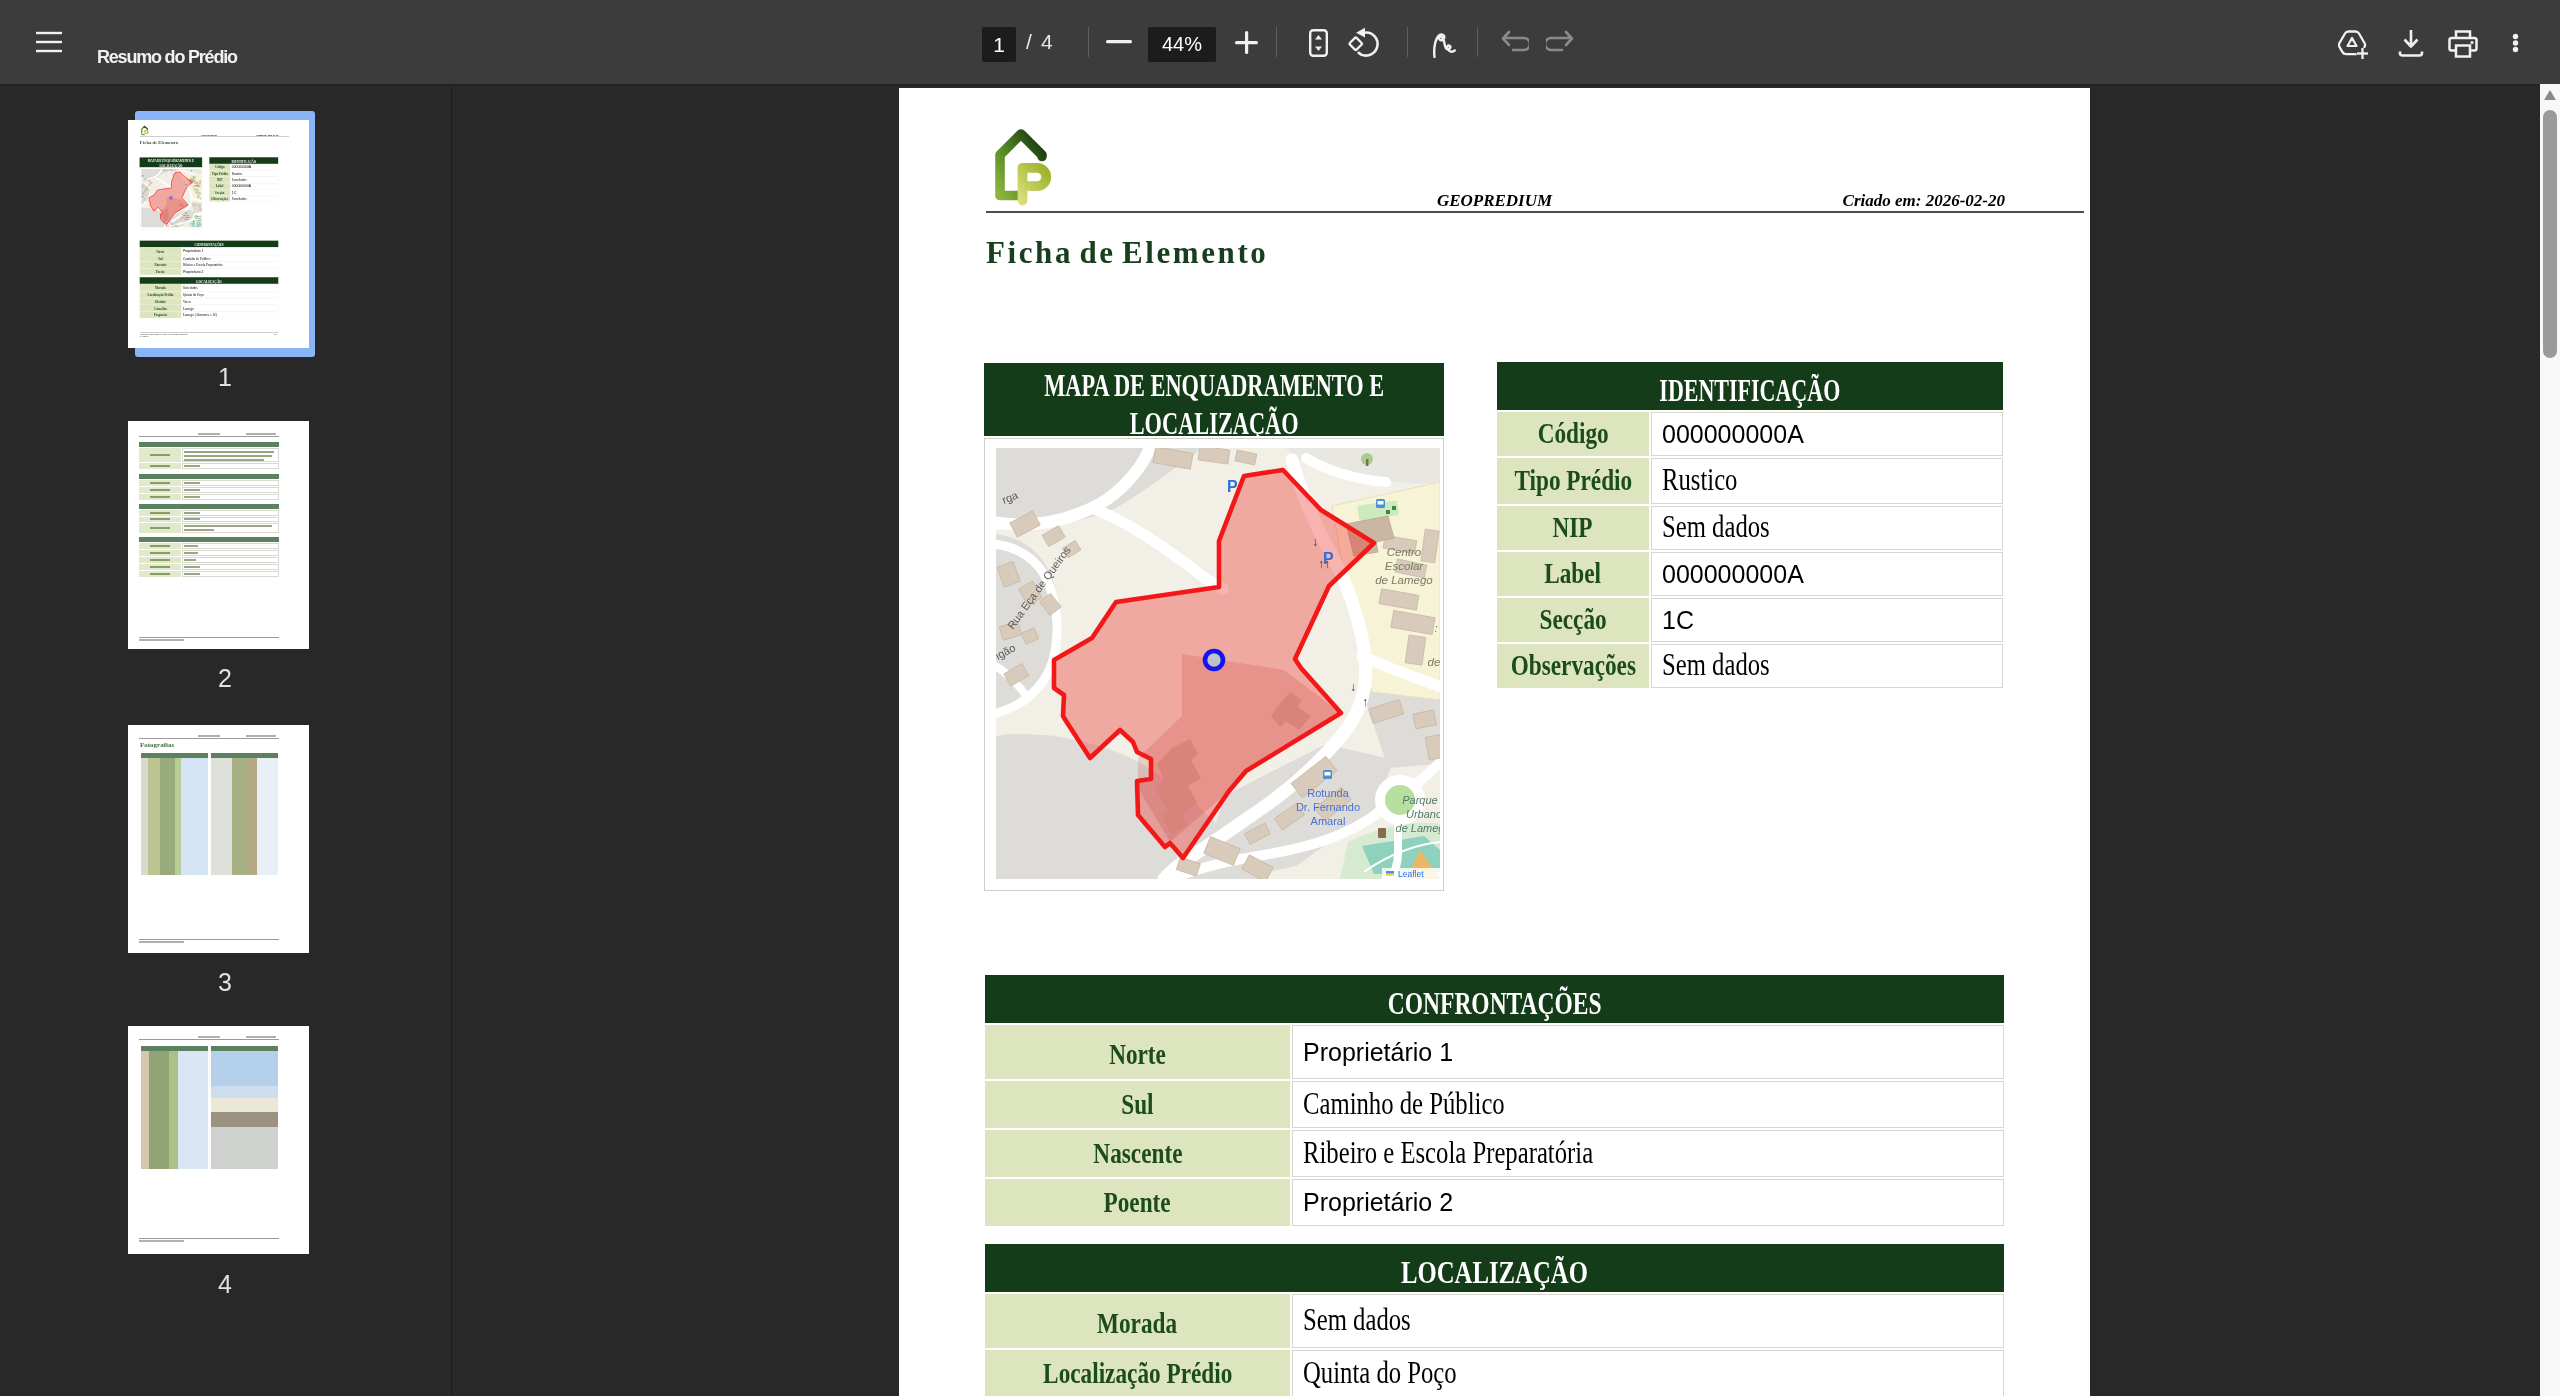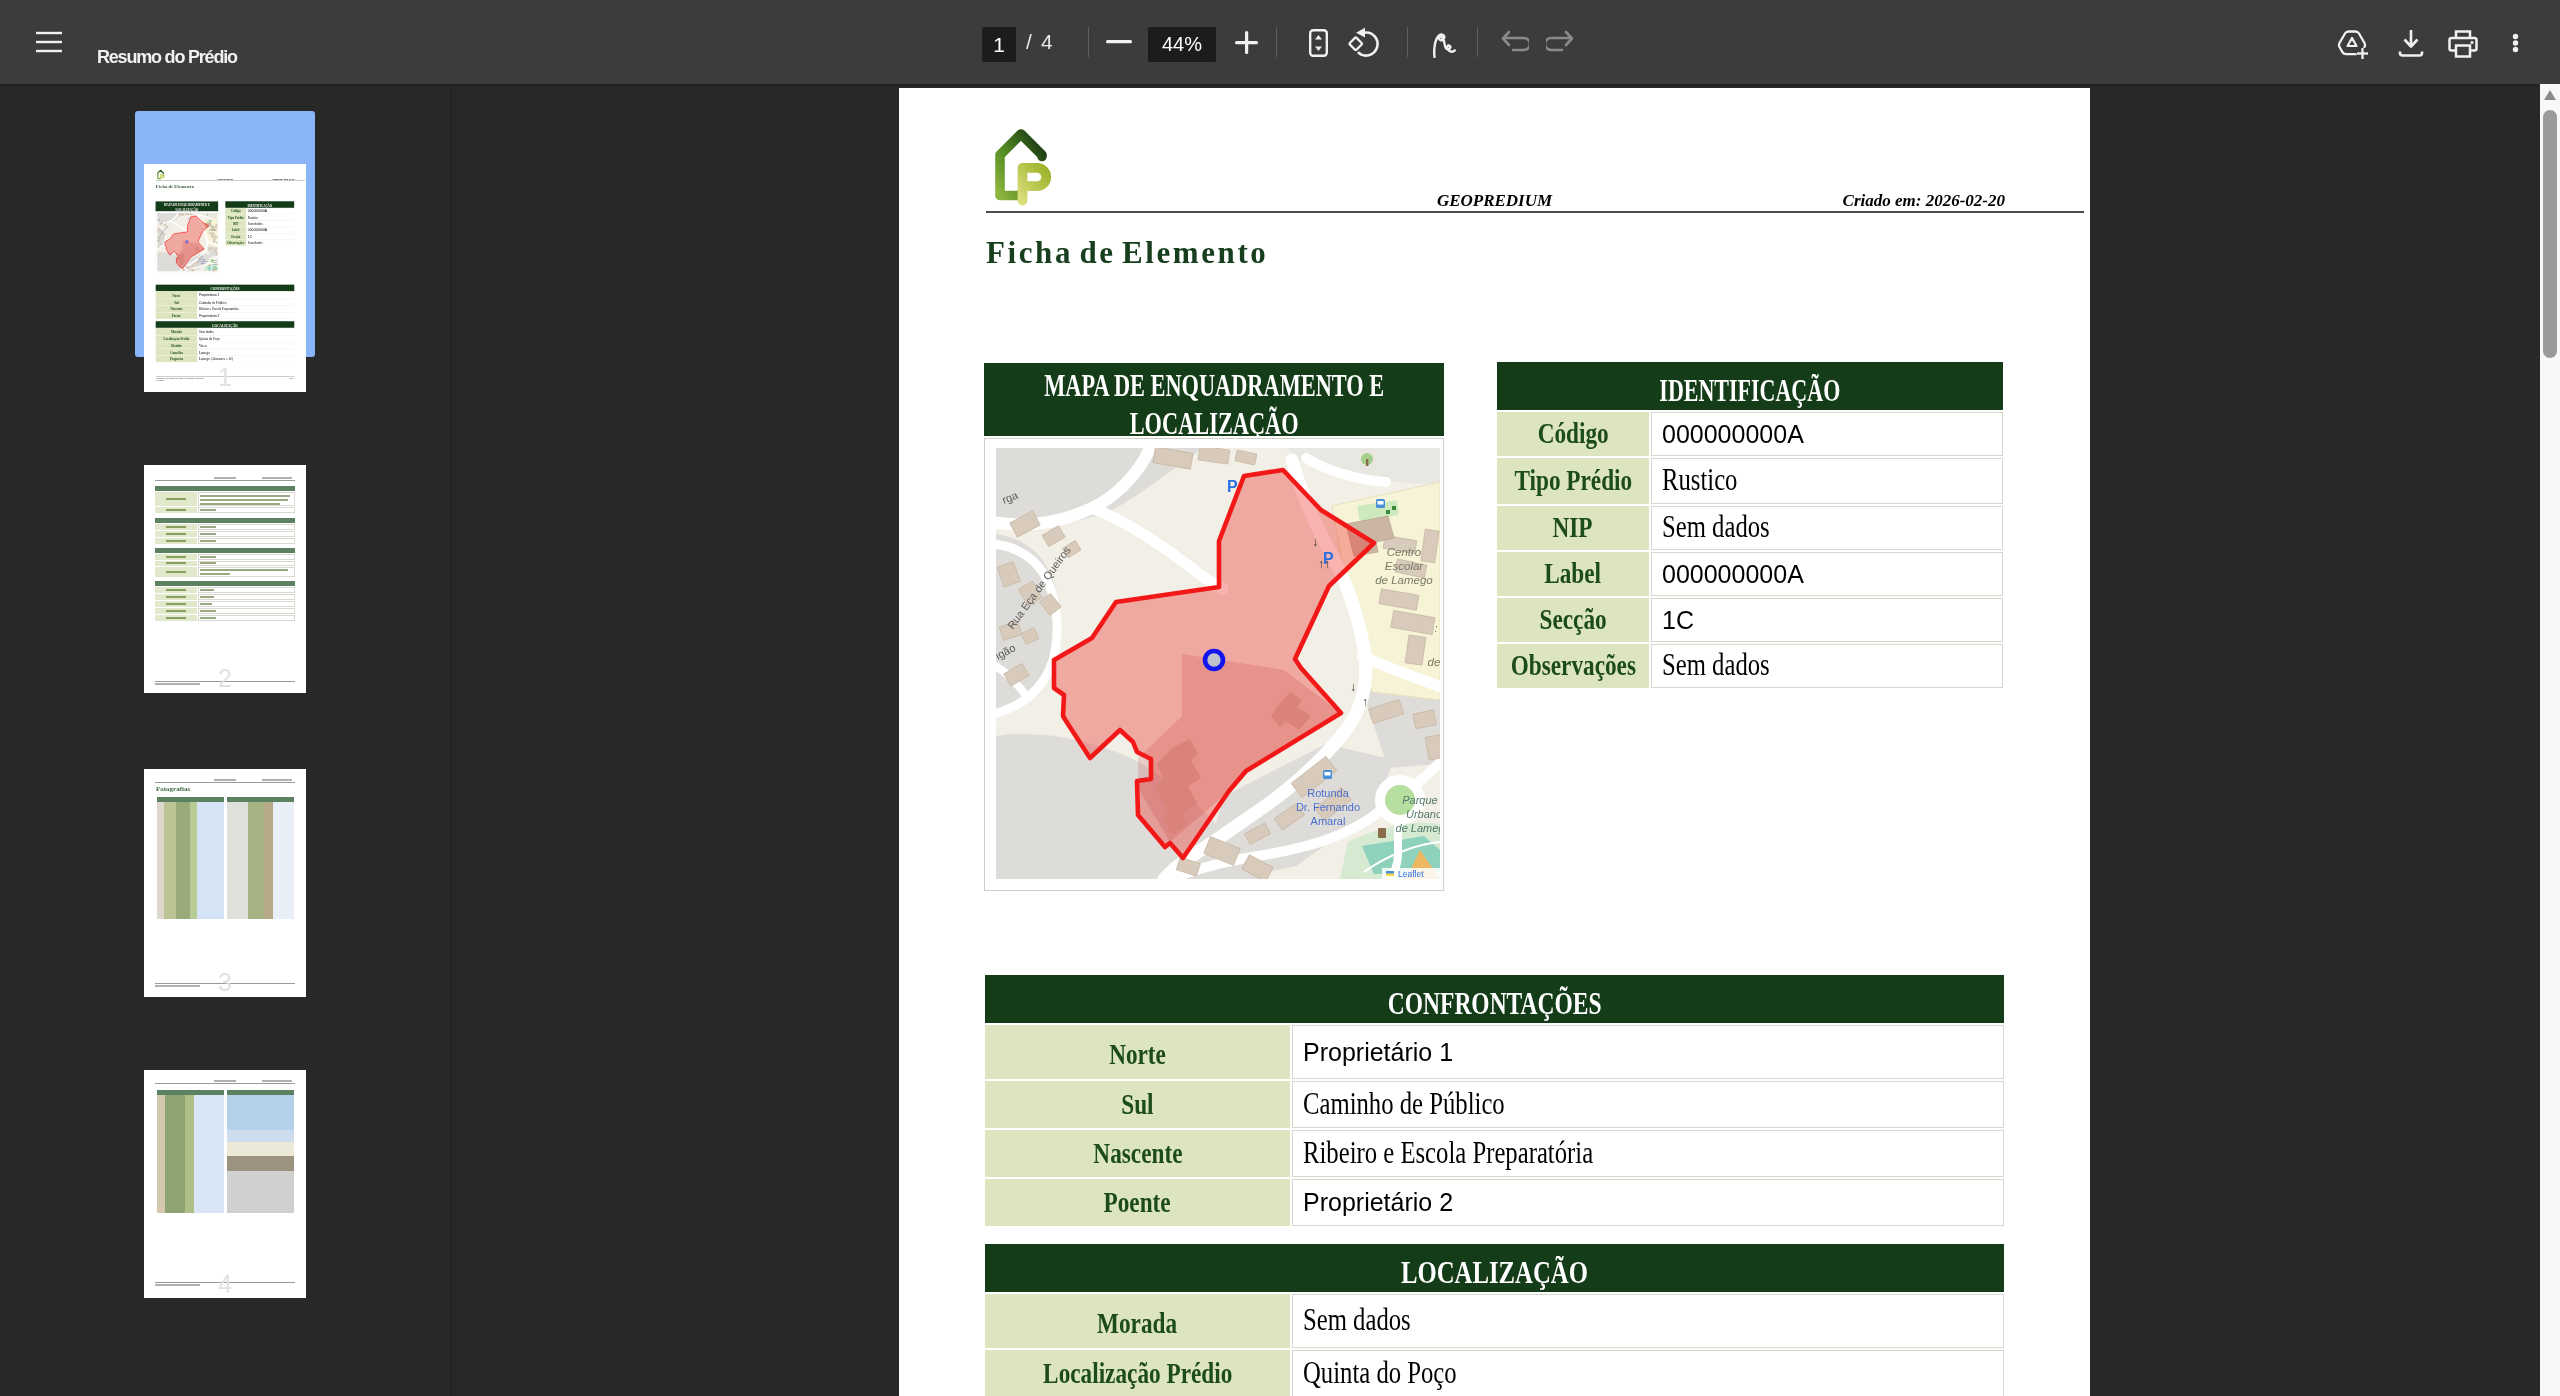--- a/index.html
+++ b/index.html
@@ -4,21 +4,21 @@
 <style>
 html,body{margin:0;padding:0;width:2560px;height:1396px;overflow:hidden;background:#282828;}
 *{box-sizing:border-box;}
 .abs{position:absolute;}
 #toolbar{position:absolute;left:0;top:0;width:2560px;height:84px;background:#3c3c3c;z-index:50;}
 #tbshadow{position:absolute;left:0;top:84px;width:2560px;height:2px;background:#222;z-index:49;}
 .tbtxt{font-family:"Liberation Sans",sans-serif;color:#f1f1f1;}
 .tbbox{position:absolute;background:#1c1c1c;border-radius:2px;color:#fff;font-family:"Liberation Sans",sans-serif;text-align:center;}
 .vsep{position:absolute;width:1px;height:30px;top:27px;background:#5f5f5f;}
 #sidebar{position:absolute;left:0;top:86px;width:452px;height:1310px;background:#282828;border-right:1px solid #1d1d1d;}
-.thumbpage{position:absolute;left:144px;width:162px;height:228px;background:#fff;overflow:hidden;margin-top:44px;}
+.thumbpage{position:absolute;left:128px;width:181px;height:228px;background:#fff;overflow:hidden;}
 .thumbnum{position:absolute;width:162px;left:144px;text-align:center;font-family:"Liberation Sans",sans-serif;font-size:25px;color:#dfe1e5;}
 #selframe{position:absolute;left:135px;top:25px;width:180px;height:246px;background:#8ab4f8;border-radius:3px;}
 #page{position:absolute;left:899px;top:88px;width:1191px;height:1308px;background:#fff;overflow:hidden;}
 .ser{font-family:"Liberation Serif",serif;}
 .hdrcell{position:absolute;background:#143c18;color:#fff;font-family:"Liberation Serif",serif;font-weight:bold;text-align:center;}
 .lbl{position:absolute;background:#dde5bf;color:#1c4b1c;font-family:"Liberation Serif",serif;font-weight:bold;text-align:center;}
 .val{position:absolute;background:#fff;border:1px solid #d7d7cd;color:#000;font-family:"Liberation Serif",serif;padding-left:10px;}
 .vals{font-family:"Liberation Sans",sans-serif;}
 .pc{position:absolute;left:0;top:0;width:1191px;height:1684px;background:#fff;}
 .sh{display:inline-block;white-space:nowrap;transform:scale(0.89,1.24);transform-origin:50% 55%;}

